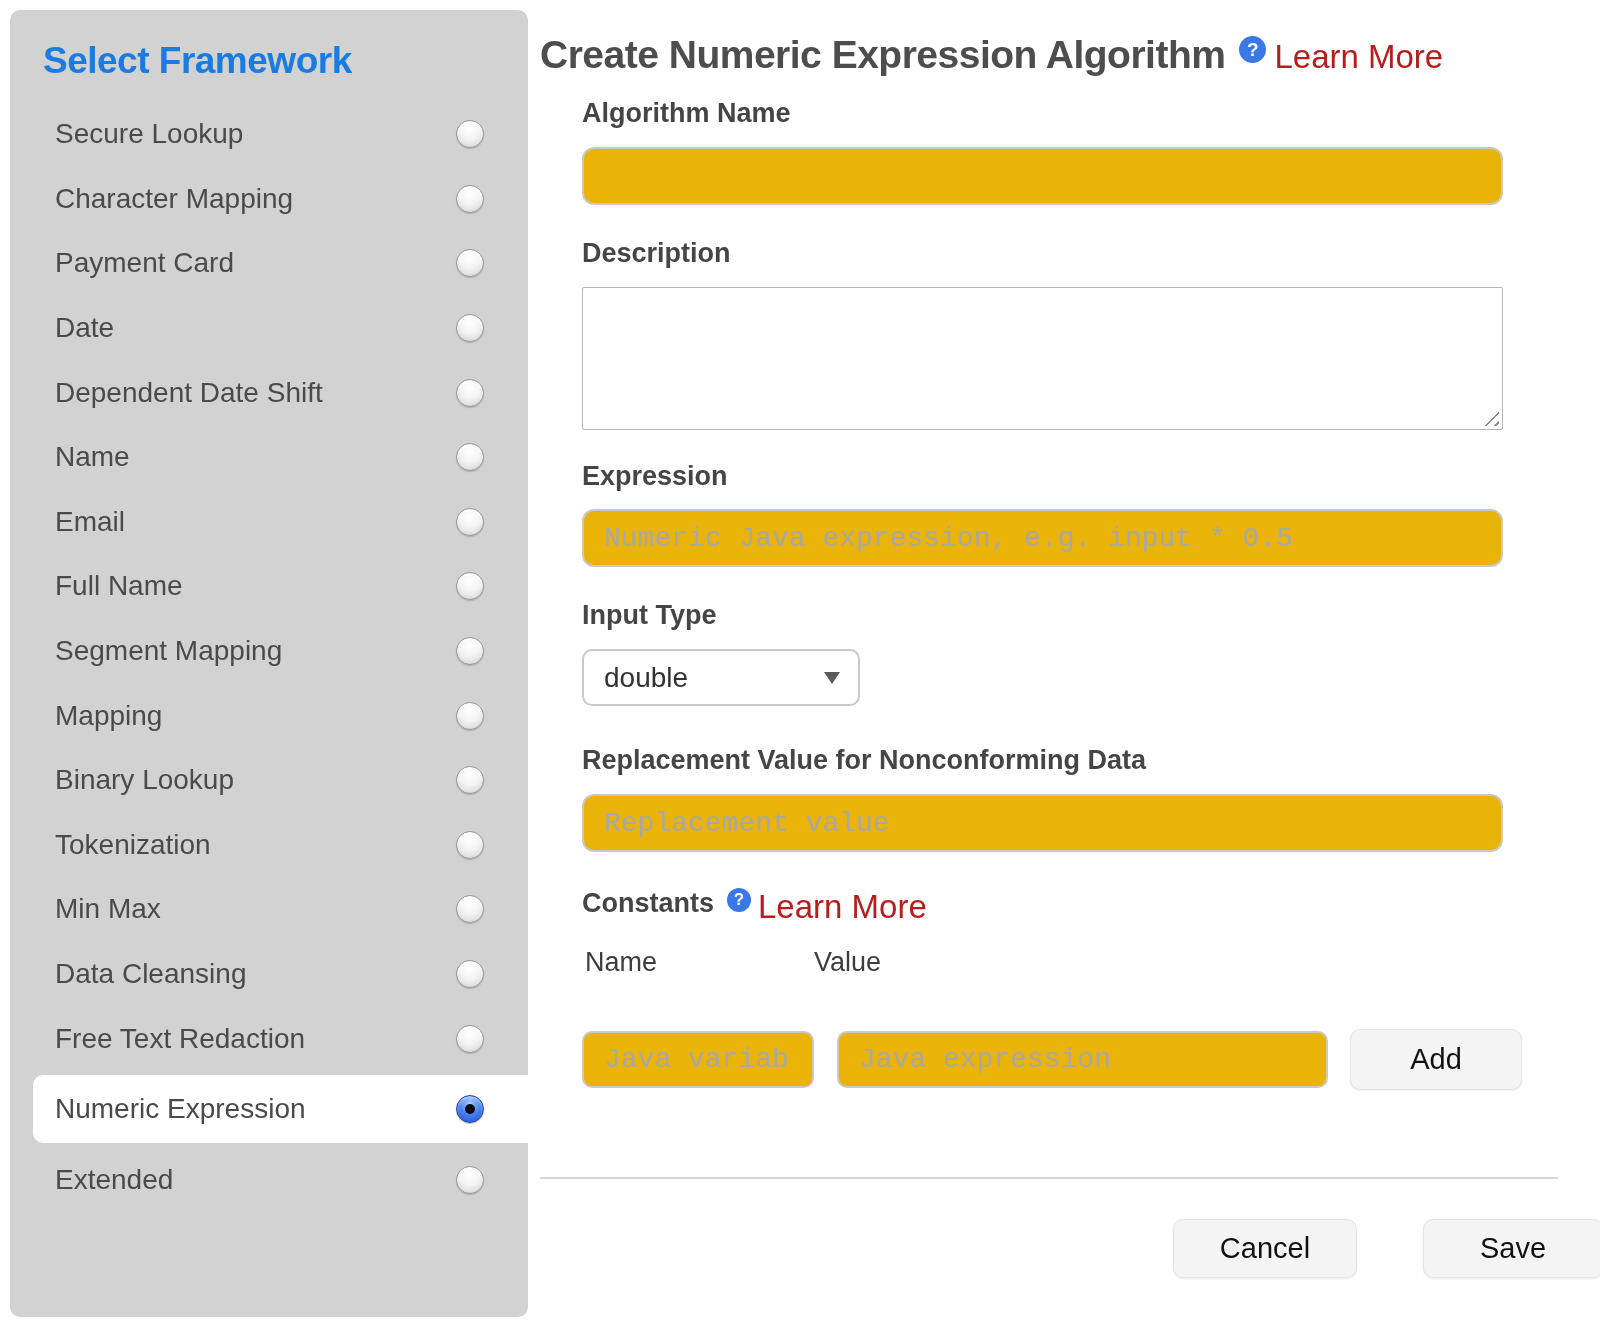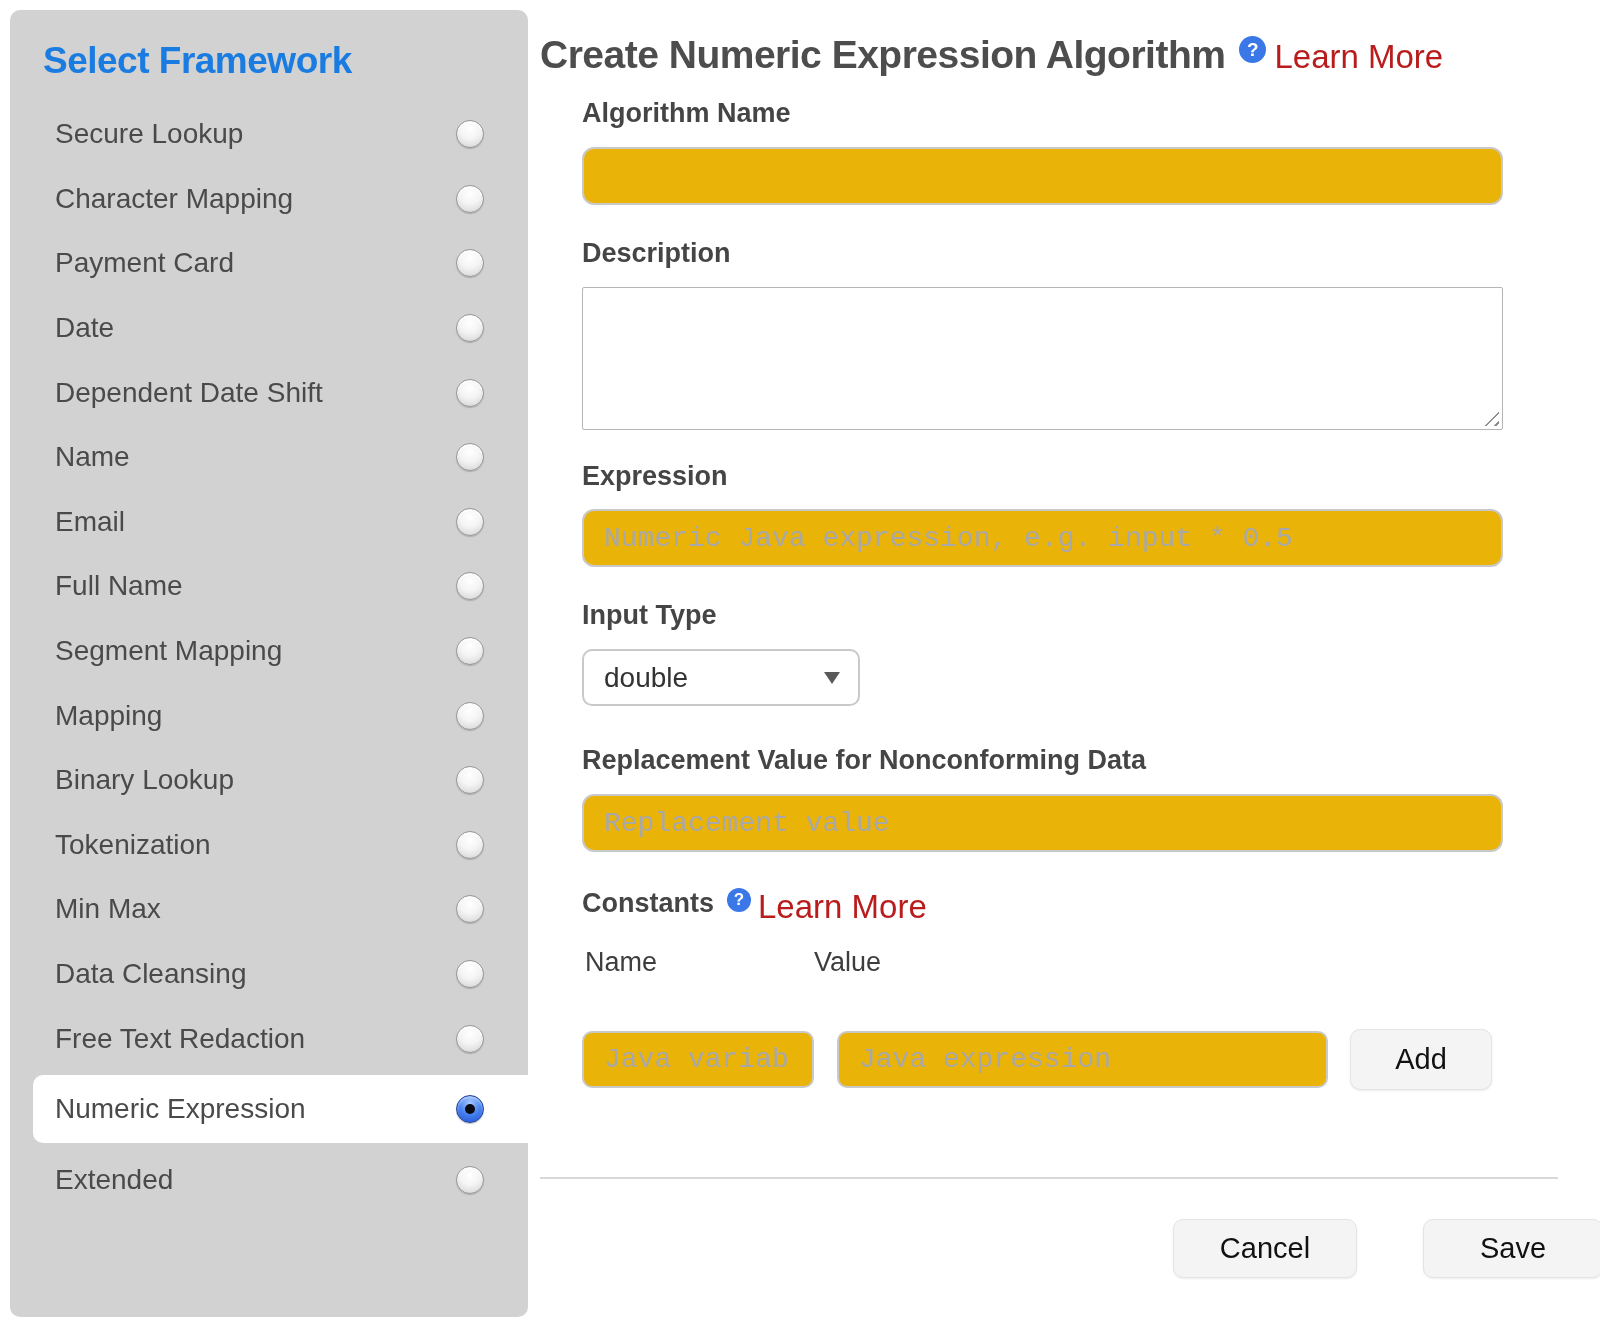--- a/index.html
+++ b/index.html
@@ -280,17 +280,17 @@
   <span class="form-label-inline">Constants</span>
   <span class="help-icon">?</span>
   <a class="learn-more">Learn More</a>
 </div>
 
 <div class="sub-label" style="left:585px; top:947px;">Name</div>
 <div class="sub-label" style="left:814px; top:947px;">Value</div>
 
 <input class="text-input" style="left: 582px; top: 1031px; width: 232px; height: 57px; border-radius: 10px;" type="text" placeholder="Java variable">
 <input class="text-input" style="left: 837px; top: 1031px; width: 491px; height: 57px; border-radius: 10px;" type="text" placeholder="Java expression">
-<button class="btn" style="left:1350px; top:1029px; width:142px; height:61px;">Add</button>
+<button class="btn" style="left:1350px; top:1029px; width:172px; height:61px;">Add</button>
 
 <div class="divider"></div>
 <button class="btn" style="left:1173px; top:1219px; width:184px; height:59px;">Cancel</button>
 <button class="btn" style="left:1375px; top:1219px; width:180px; height:59px;margin-left:48px;">Save</button>
 
 </body></html>

